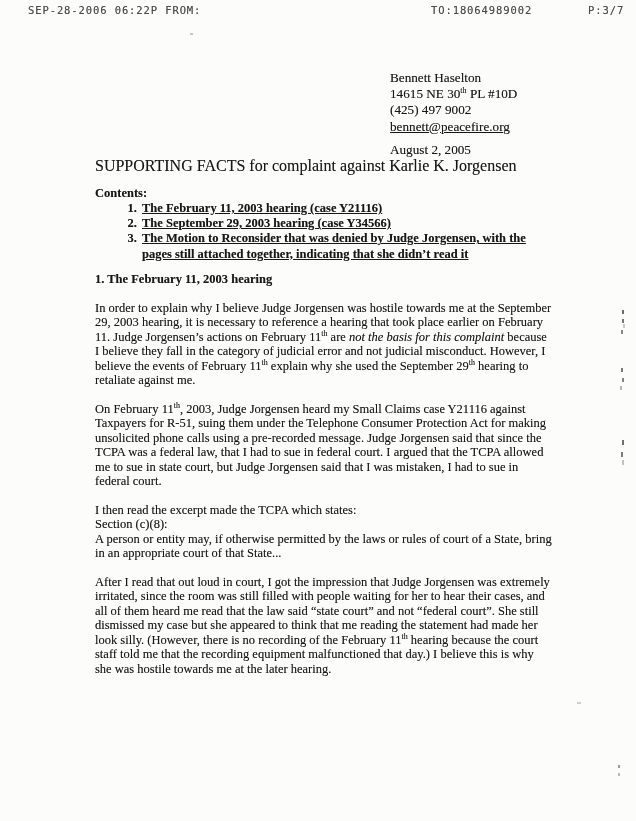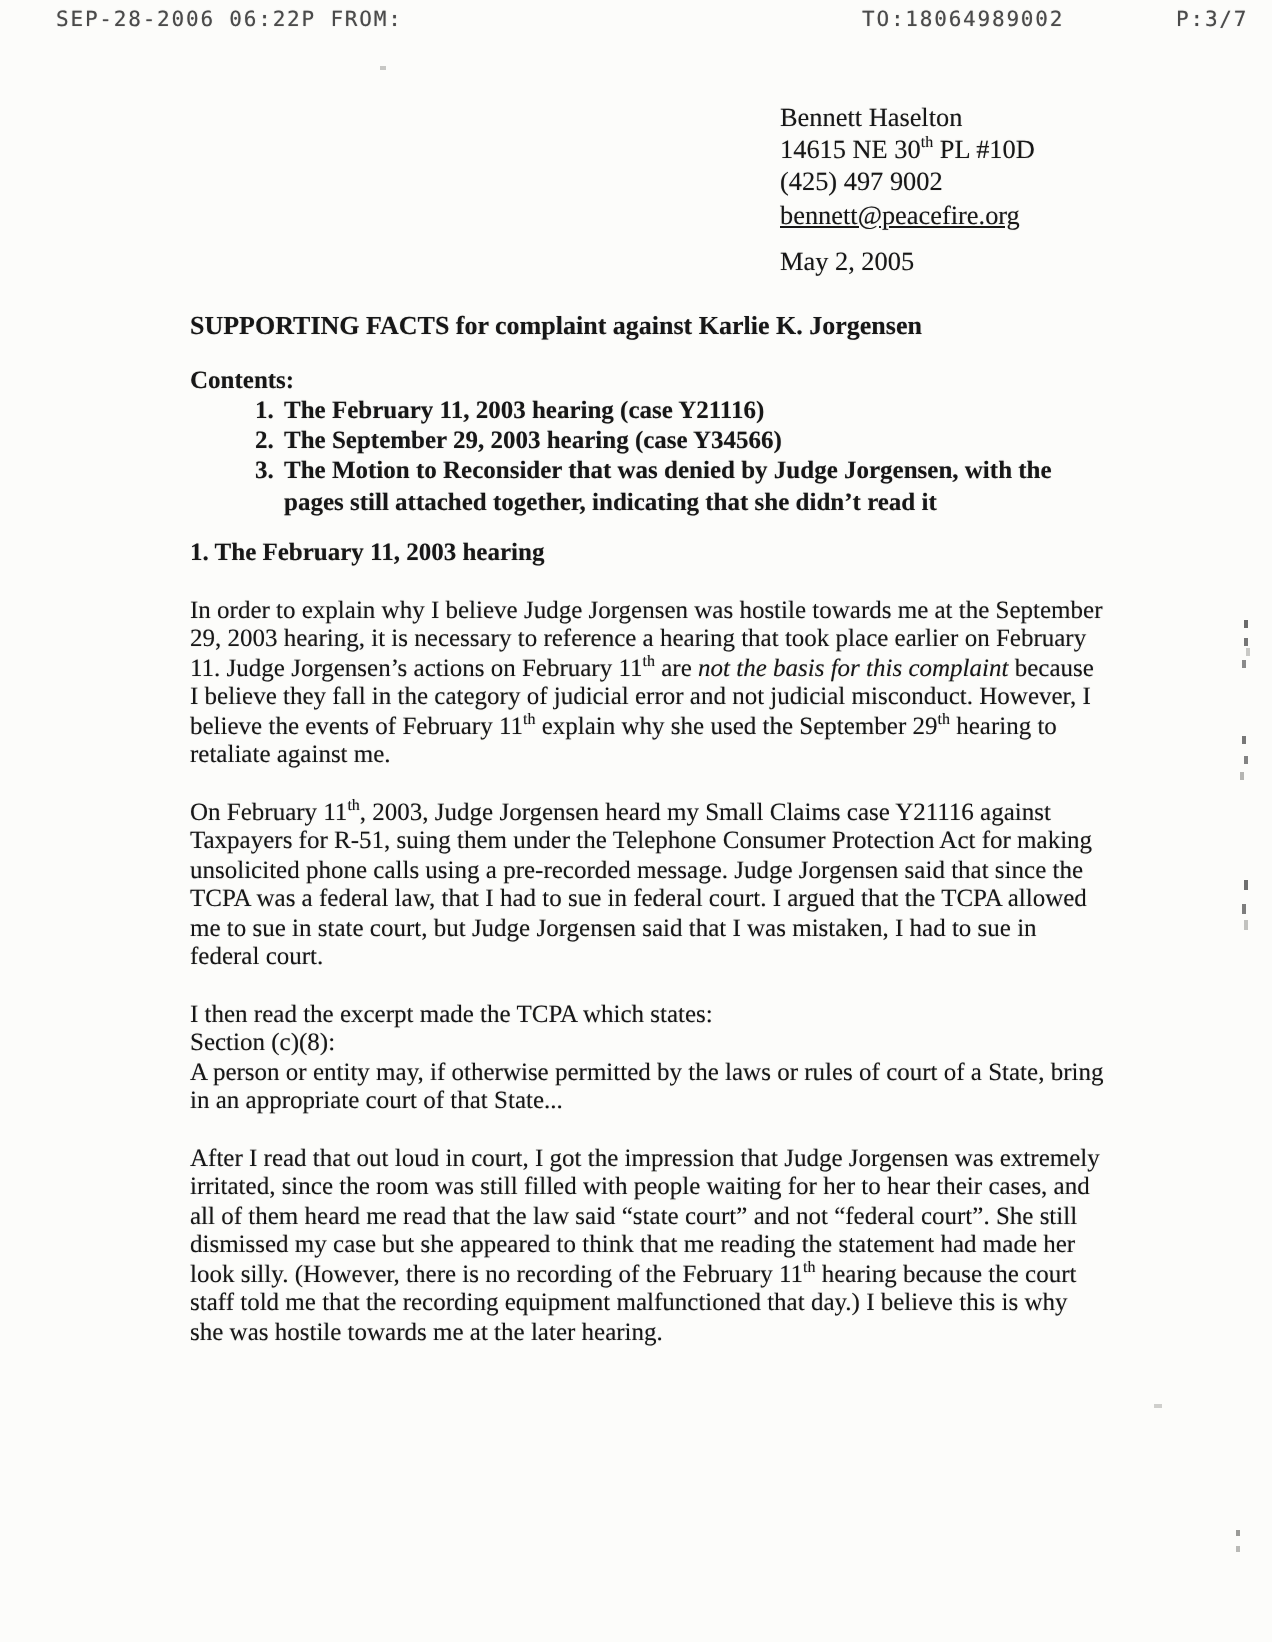--- a/index.html
+++ b/index.html
@@ -29,50 +29,49 @@
   }
   .fh { position: absolute; top: 0; white-space: nowrap; }
   .fh-from { left: 28px; }
   .fh-to   { left: 431px; }
   .fh-page { left: 588px; }
 
   
   .content {
     position: absolute; left: 95px; top: 0;
     width: 458px;
-    padding-top: 51px;
+    padding-top: 70px;
     font-size: 12.5px;
     line-height: 14.5px;
   }
   .sender {
     margin-left: 295px;
     font-size: 13.2px;
     line-height: 16.2px;
     white-space: nowrap;
   }
   .sender .email { text-decoration: underline; }
   .sender .date { margin-top: 7px; }
 
   .title {
-    margin-top: 16px;
-    font-weight: bold;
-    font-size: 13px;
+    font-weight: normal;
+    font-size: 16px;
     line-height: 15px;
   }
   .contents-label {
     margin-top: 13px;
     font-weight: bold;
     line-height: 15px;
   }
   ol.contents-list {
     margin: 0; padding: 0 0 0 45px;
     font-weight: bold;
     line-height: 15.2px;
   }
-  ol.contents-list li { padding-left: 2px; }
+  ol.contents-list li { padding-left: 2px; text-decoration: underline; }
 
   .heading {
     margin-top: 10px;
     font-weight: bold;
     line-height: 15px;
   }
   p.body { margin: 14px 0 0 0; }
   .quote { margin-top: 14px; }
   .quote div { margin: 0; }
 
@@ -110,21 +109,21 @@
     <span class="fh fh-page">P:3/7</span>
   </div>
 
   <div class="content">
 
     <div class="sender">
       <div>Bennett Haselton</div>
       <div><span>14615 NE 30</span><sup>th</sup><span> PL #10D</span></div>
       <div>(425) 497 9002</div>
       <div class="email">bennett@peacefire.org</div>
-      <div class="date">May 2, 2005</div>
+      <div class="date">August 2, 2005</div>
     </div>
 
     <div class="title">SUPPORTING FACTS for complaint against Karlie K. Jorgensen</div>
 
     <div class="contents-label">Contents:</div>
     <ol class="contents-list">
       <li>The February 11, 2003 hearing (case Y21116)</li>
       <li>The September 29, 2003 hearing (case Y34566)</li>
       <li>The Motion to Reconsider that was denied by Judge Jorgensen, with the pages still attached together, indicating that she didn’t read it</li>
     </ol>

